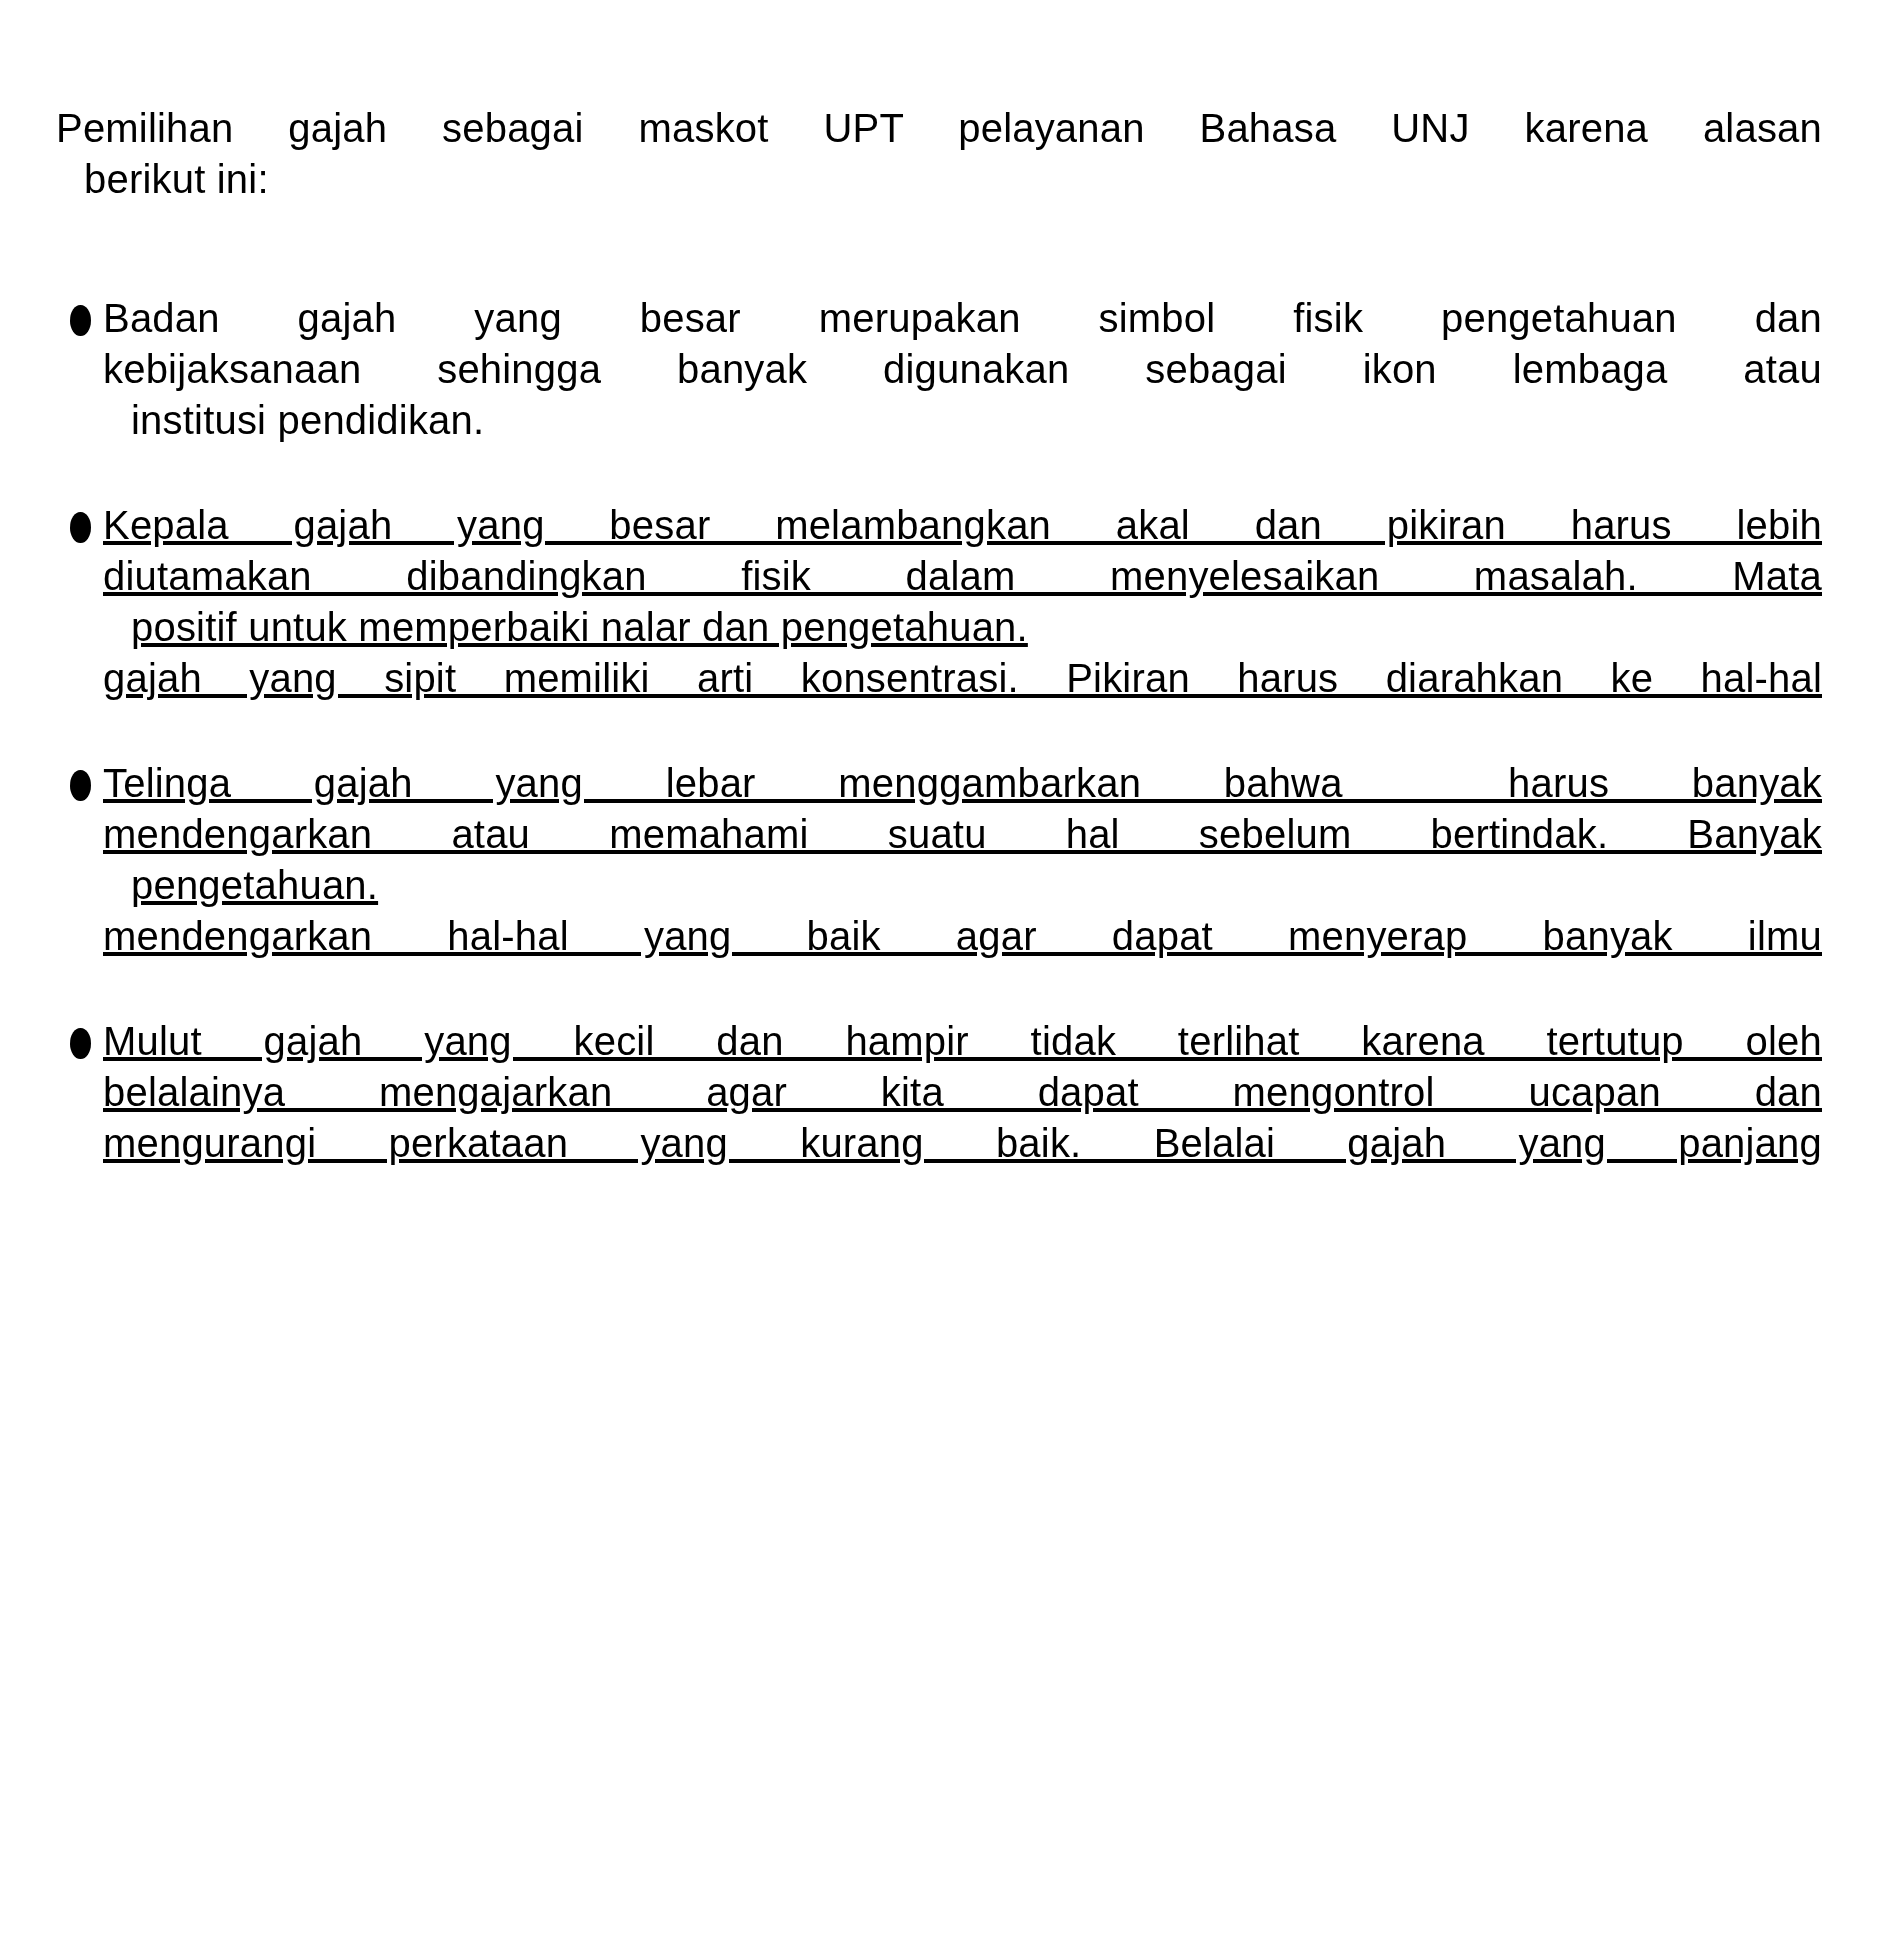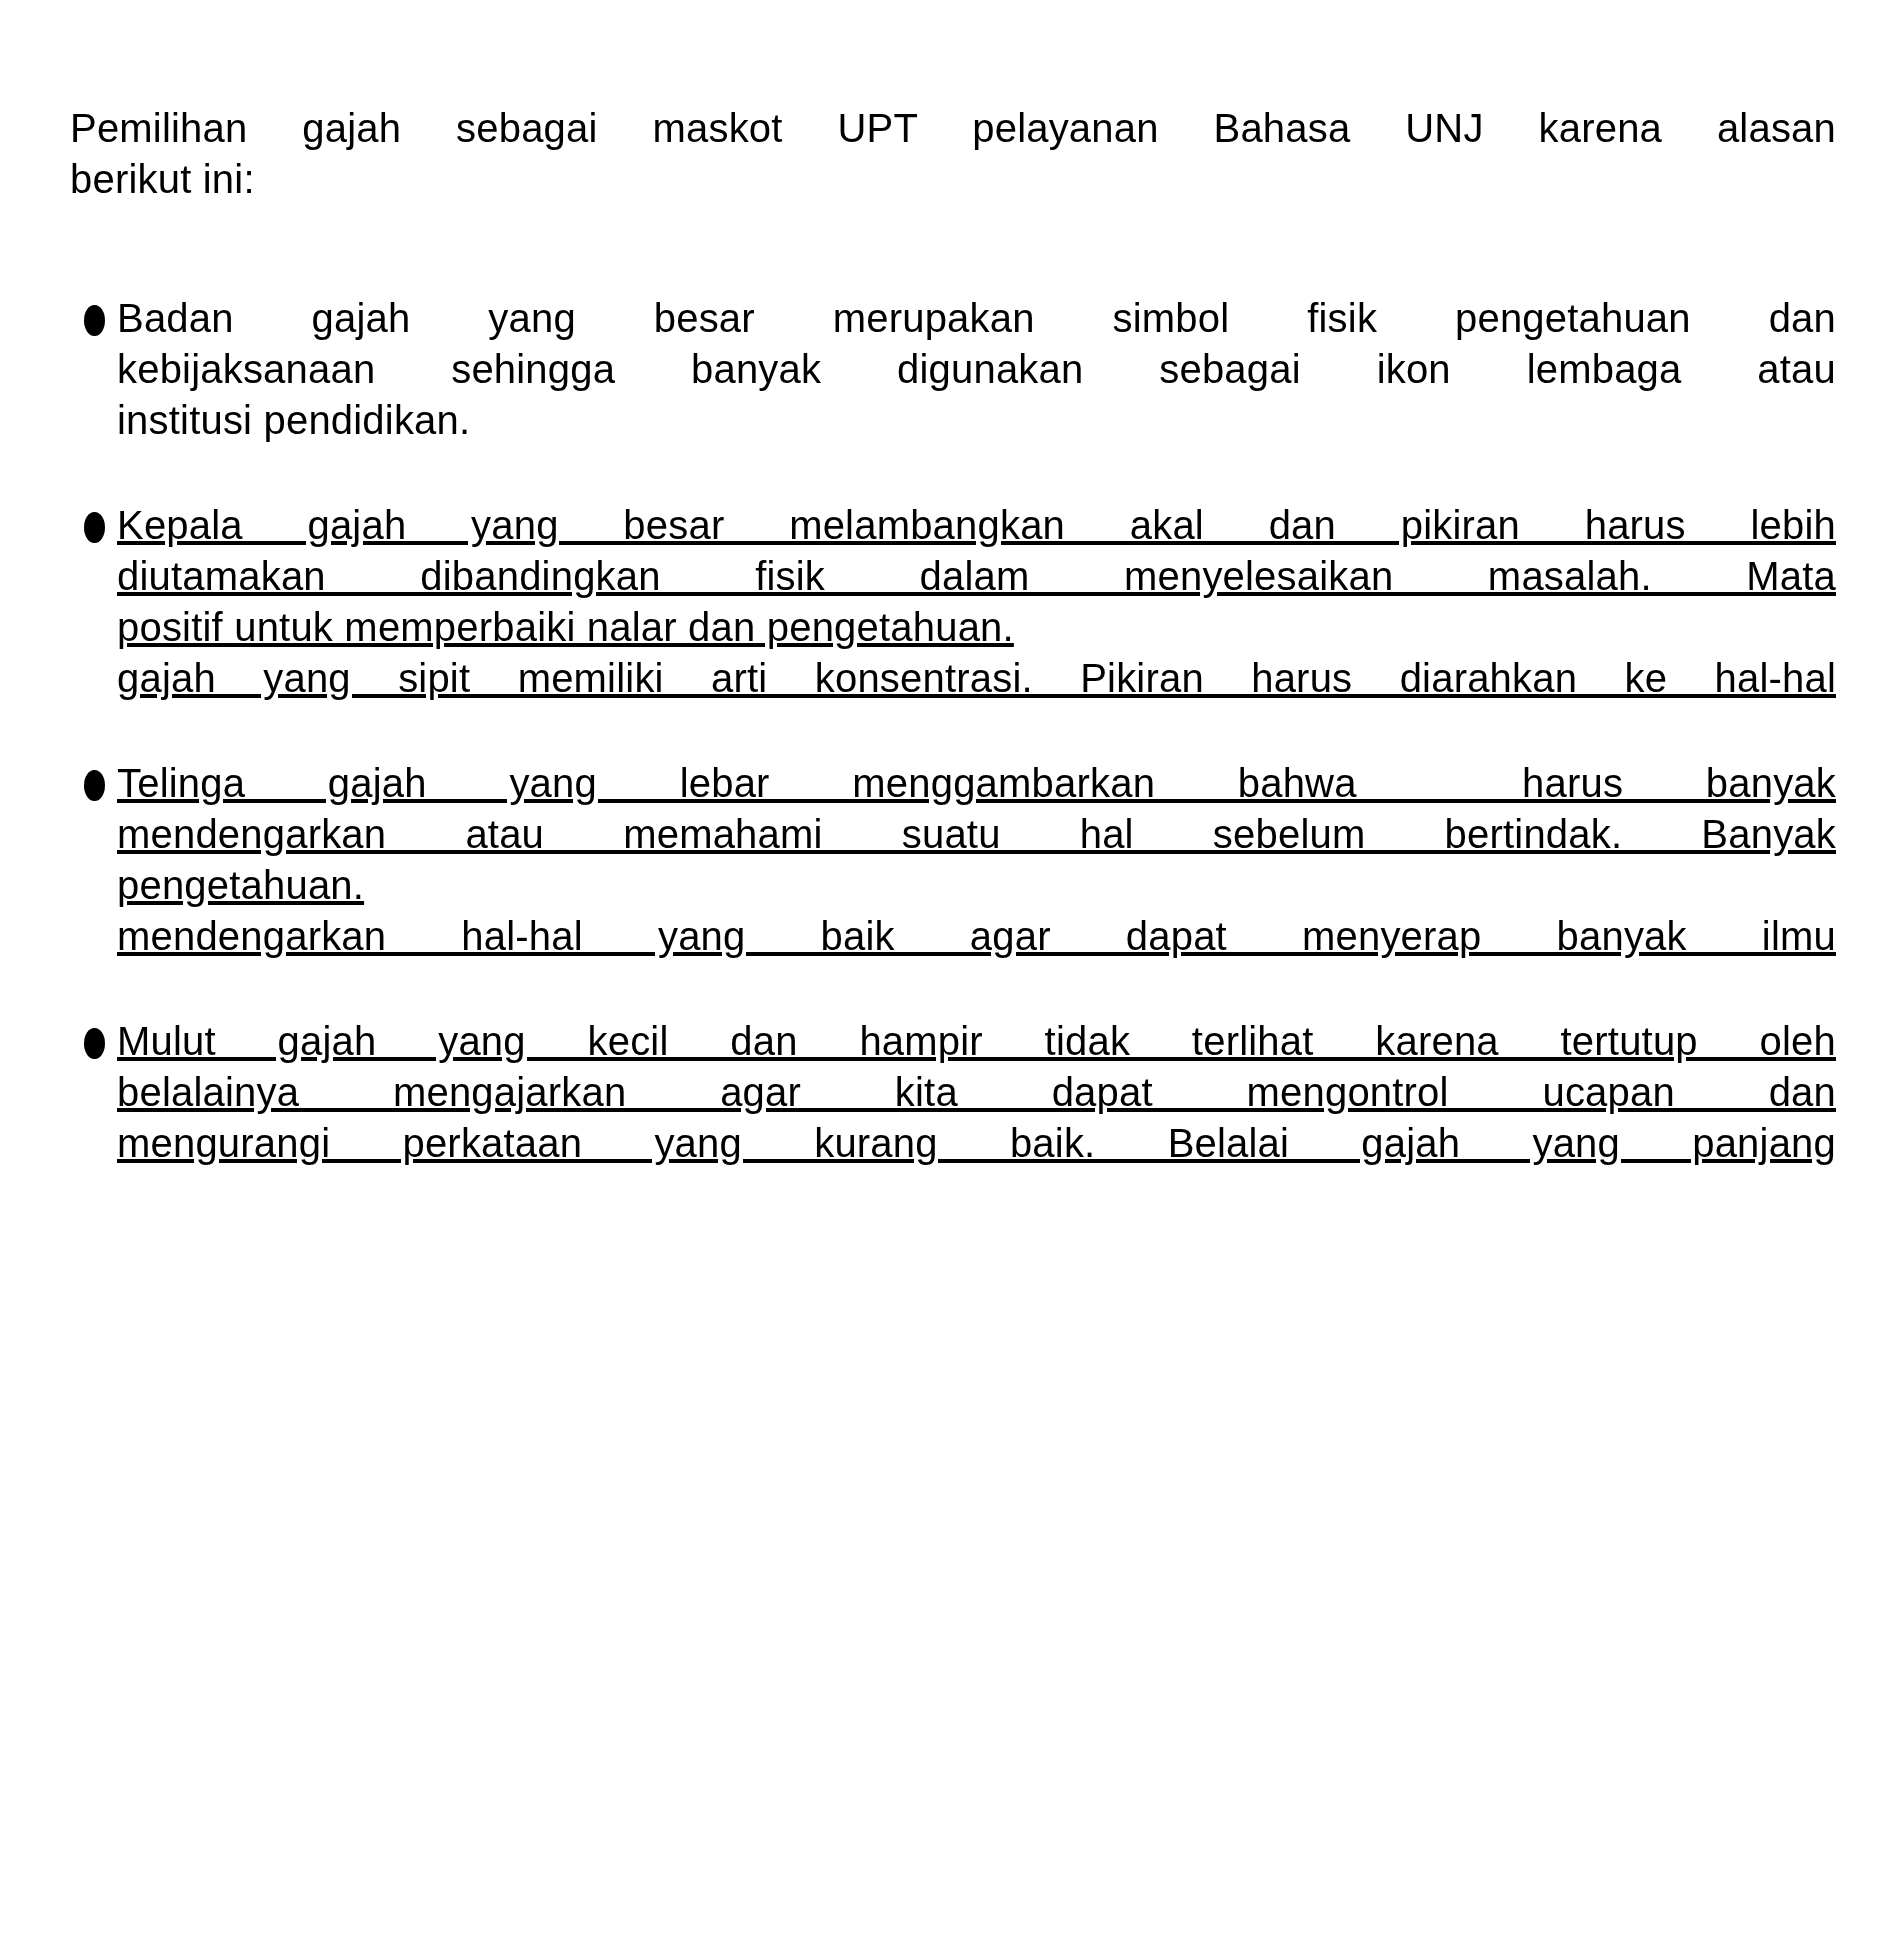--- a/index.html
+++ b/index.html
@@ -10,35 +10,36 @@
     width: 1900px;
     height: 1936px;
     background: #ffffff;
     color: #000000;
     font-family: "Liberation Sans", sans-serif;
     overflow: hidden;
     position: relative;
   }
   .page-content {
     position: absolute;
-    left: 70px;
+    left: 56px;
     top: 103px;
     width: 1766px;
     font-size: 40px;
     line-height: 51px;
     font-weight: 400;
     letter-spacing: 0.2px;
   }
   
   .line {
     text-align: justify;
     text-align-last: justify;
   }
   .line.last {
     text-align-last: left;
+    margin-left: 28px;
   }
   .intro {
     margin: 0 0 88px 0;
   }
   ul.bullets {
     list-style: none;
     margin: 0;
     padding: 0;
   }
   ul.bullets > li {

